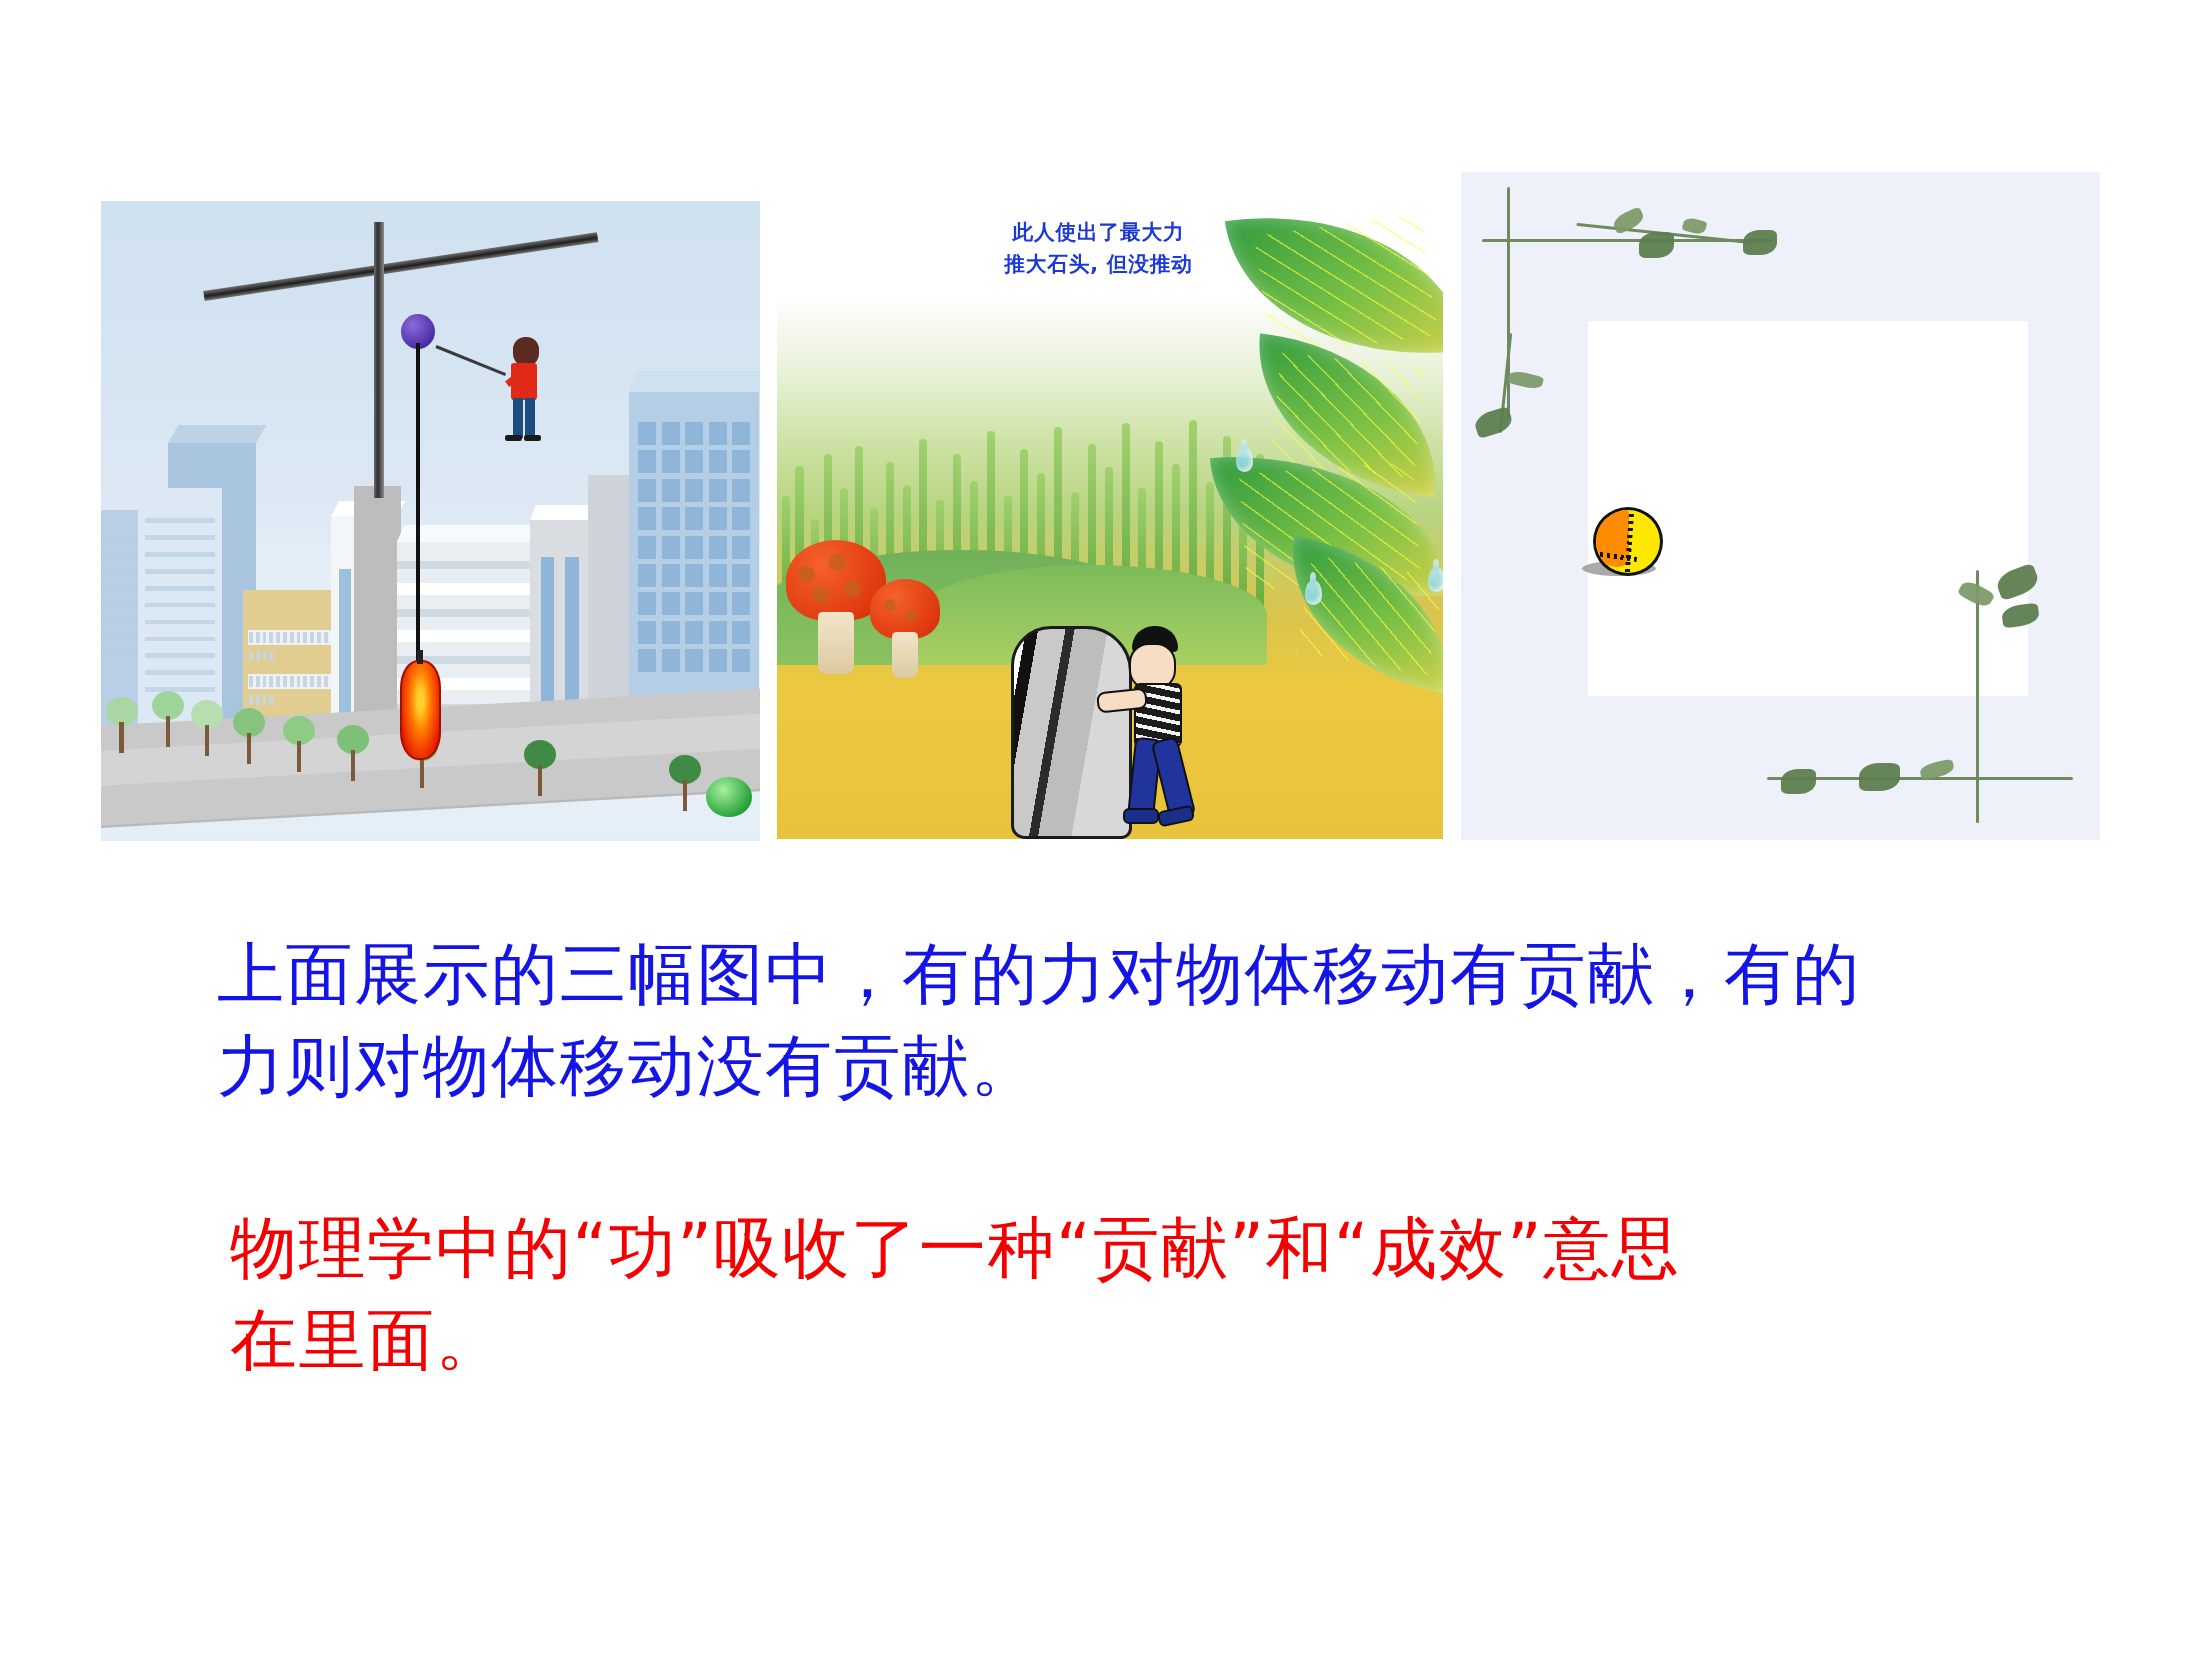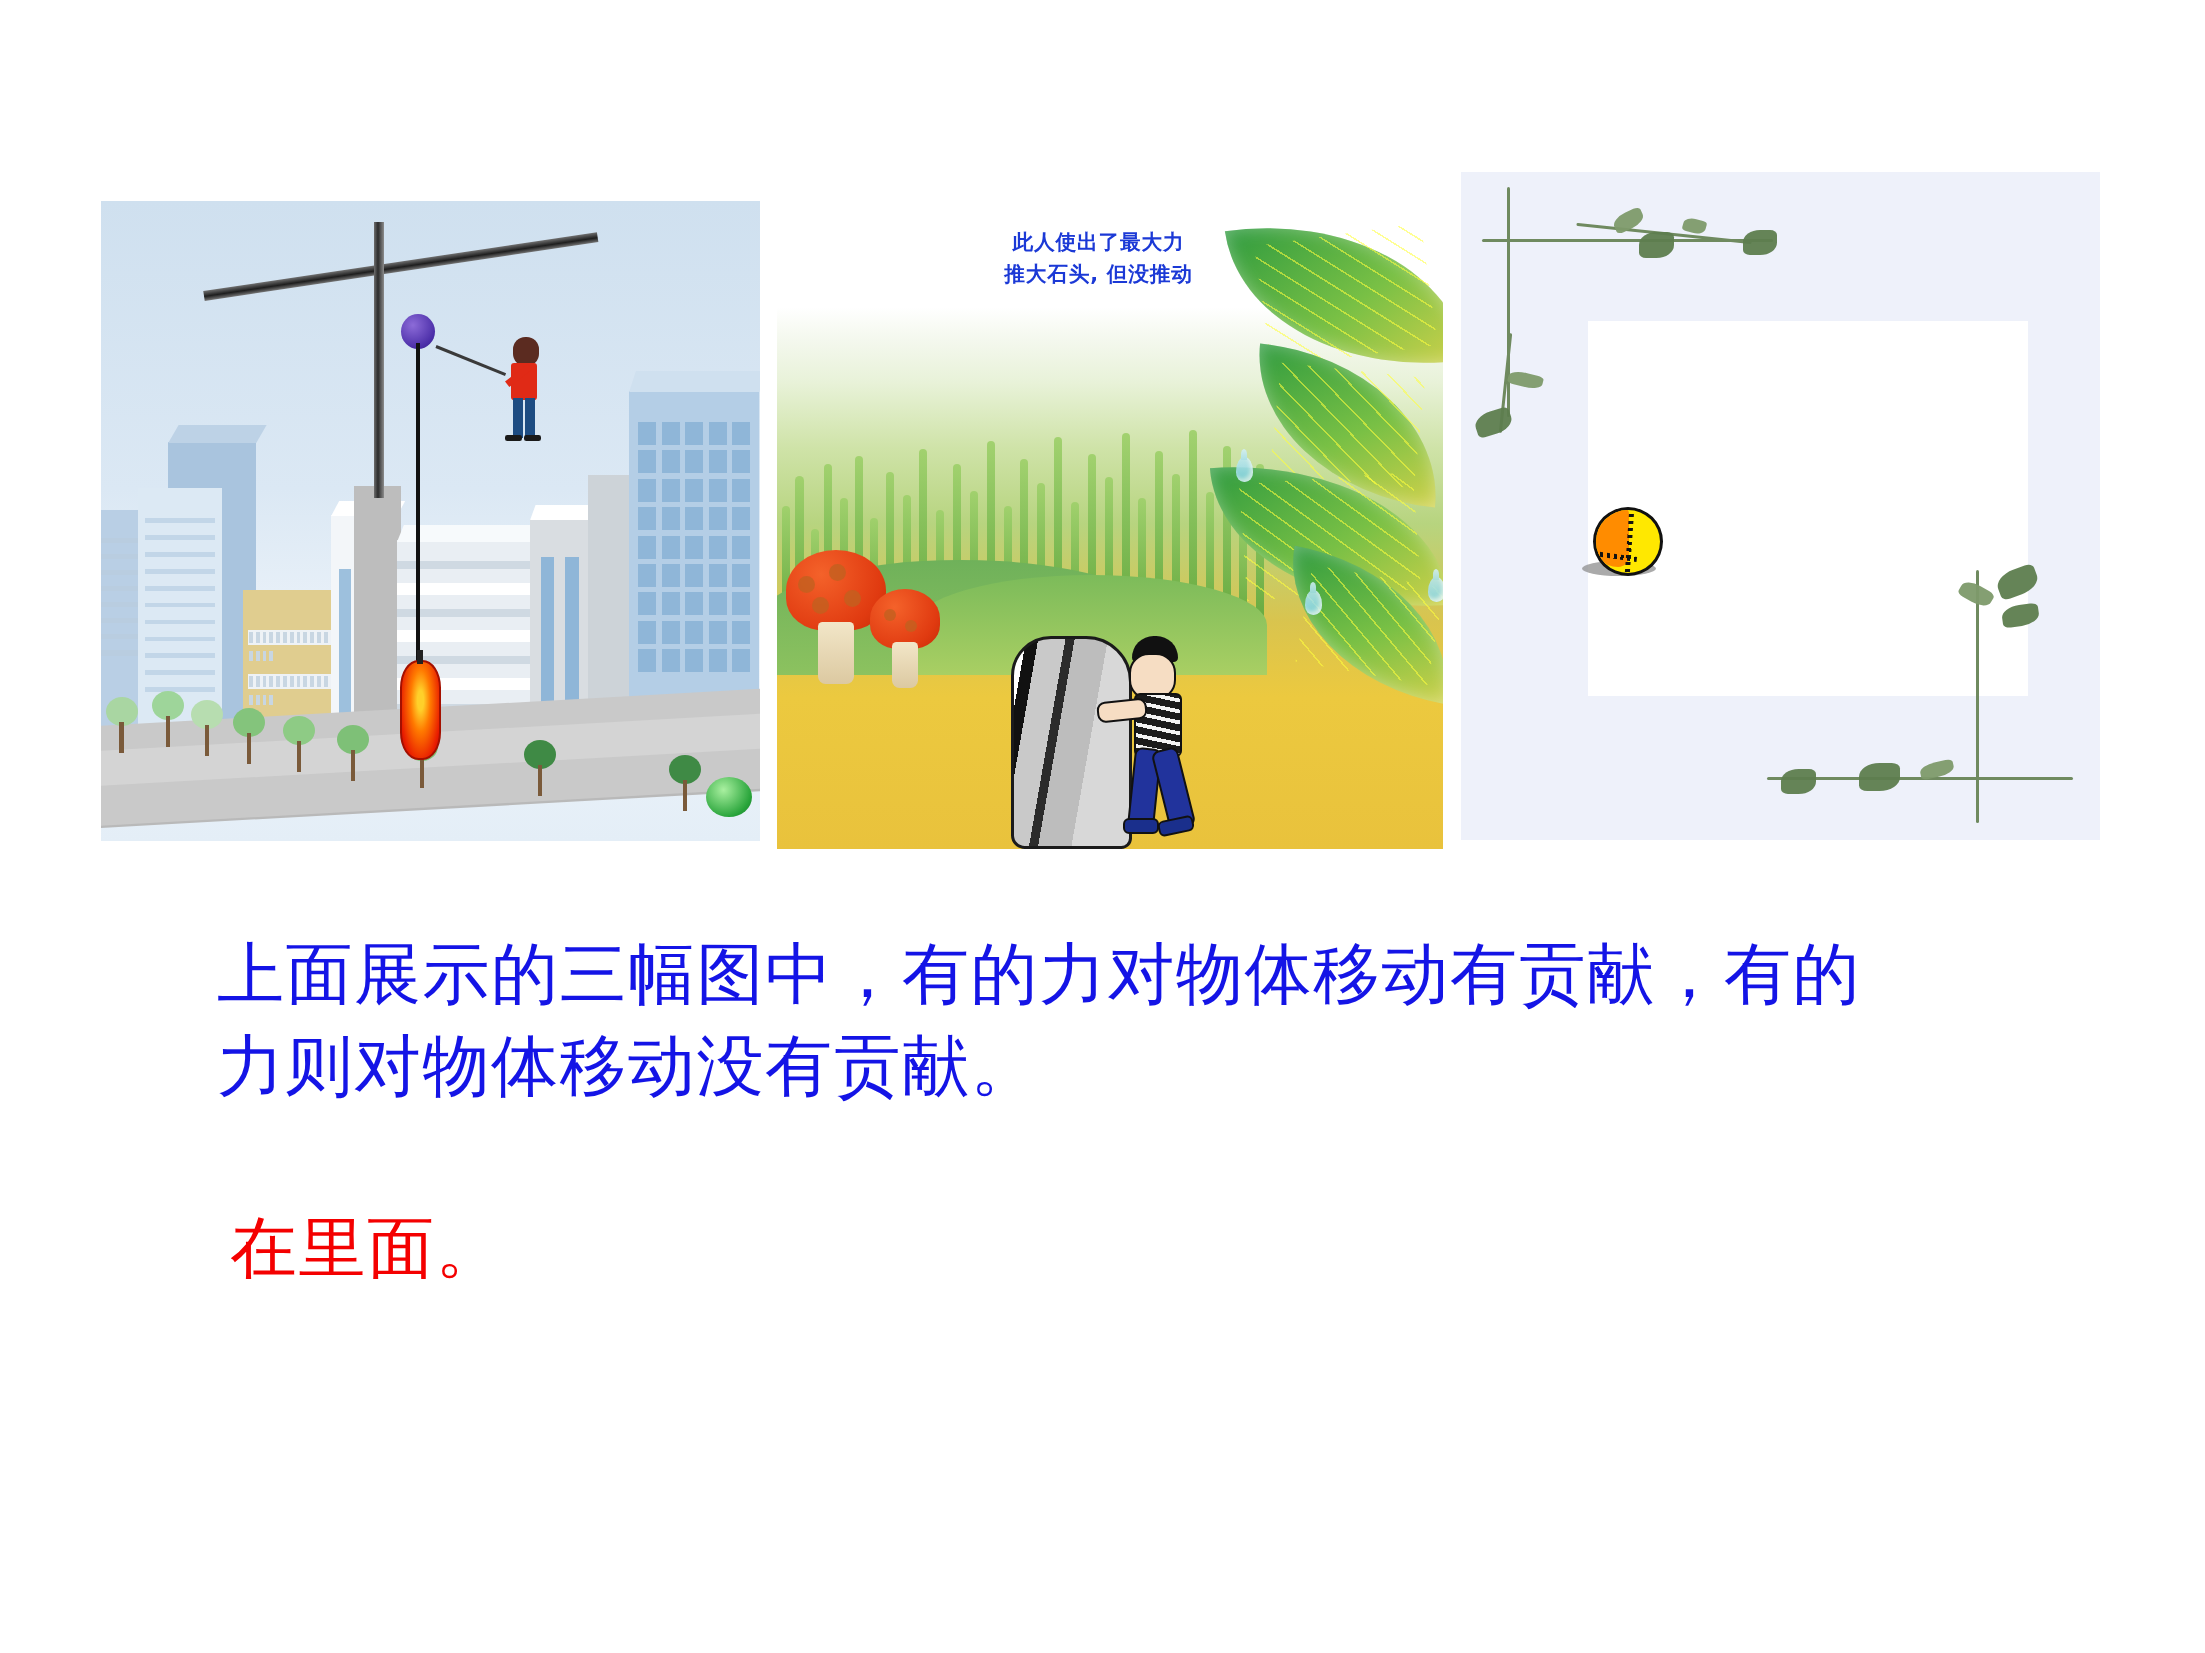--- a/index.html
+++ b/index.html
@@ -97,21 +97,21 @@
   .worker .shoe{position:absolute;top:98px;width:17px;height:6.1px;background:#1a1a1a;border-radius:2.3px;}
   .worker .shoe.l{left:6.1px;} .worker .shoe.r{left:24.5px;}
 
   
   .tree{position:absolute;}
   .tree .crown{position:absolute;left:0;top:0;width:32px;height:29px;border-radius:50%;}
   .tree .trunk{position:absolute;left:13.8px;top:24.5px;width:4.6px;height:31px;background:#7a5a3a;}
   .bush{position:absolute;border-radius:50%;}
 
   
-  #fig-rock{left:777px;top:211px;width:666px;height:638px;background:#ffffff;}
+  #fig-rock{left:777px;top:201px;width:666px;height:638px;background:#ffffff;}
   #fig-rock .scene{position:absolute;left:0;top:96px;width:100%;height:542px;
     background:linear-gradient(#ffffff 0%,#f4f8ee 6%,#e8f2d8 14%,#cfe3a8 26%,#b7d47f 40%,
       #d9c44e 58%,#ecc93f 72%,#e9c23c 100%);}
   #fig-rock .grass{position:absolute;left:0;top:115px;width:100%;height:199px;}
   #fig-rock .grass i{position:absolute;bottom:0;width:8.4px;border-radius:4.6px 4.6px 0 0;
     background:linear-gradient(#9ed06a,#5ea83f);opacity:.92;}
   #fig-rock .hill{position:absolute;left:-15.3px;top:253px;width:398px;height:115px;
     border-radius:50% 50% 0 0;background:linear-gradient(#6fb15a,#8cc25f);}
   #fig-rock .hill2{position:absolute;left:138px;top:268px;width:352px;height:100px;
     border-radius:50% 50% 0 0;background:linear-gradient(#7cbb5a,#a9cf63);}
@@ -476,17 +476,18 @@
       <div class="seam2"></div>
     </div>
   </div>
 
   <div class="para" id="para-blue">
     <span class="ln">上面展示的三幅图中，有的力对物体移动有贡献，有的</span>
     <span class="ln">力则对物体移动没有贡献。</span>
   </div>
 
   <div class="para" id="para-red">
+    <span class="ln">物理学中的“功”吸收了一种“贡献”和“成效”意思</span>
     <span class="ln">在里面。</span>
   </div>
 
 </div>
 
 
 </body></html>

